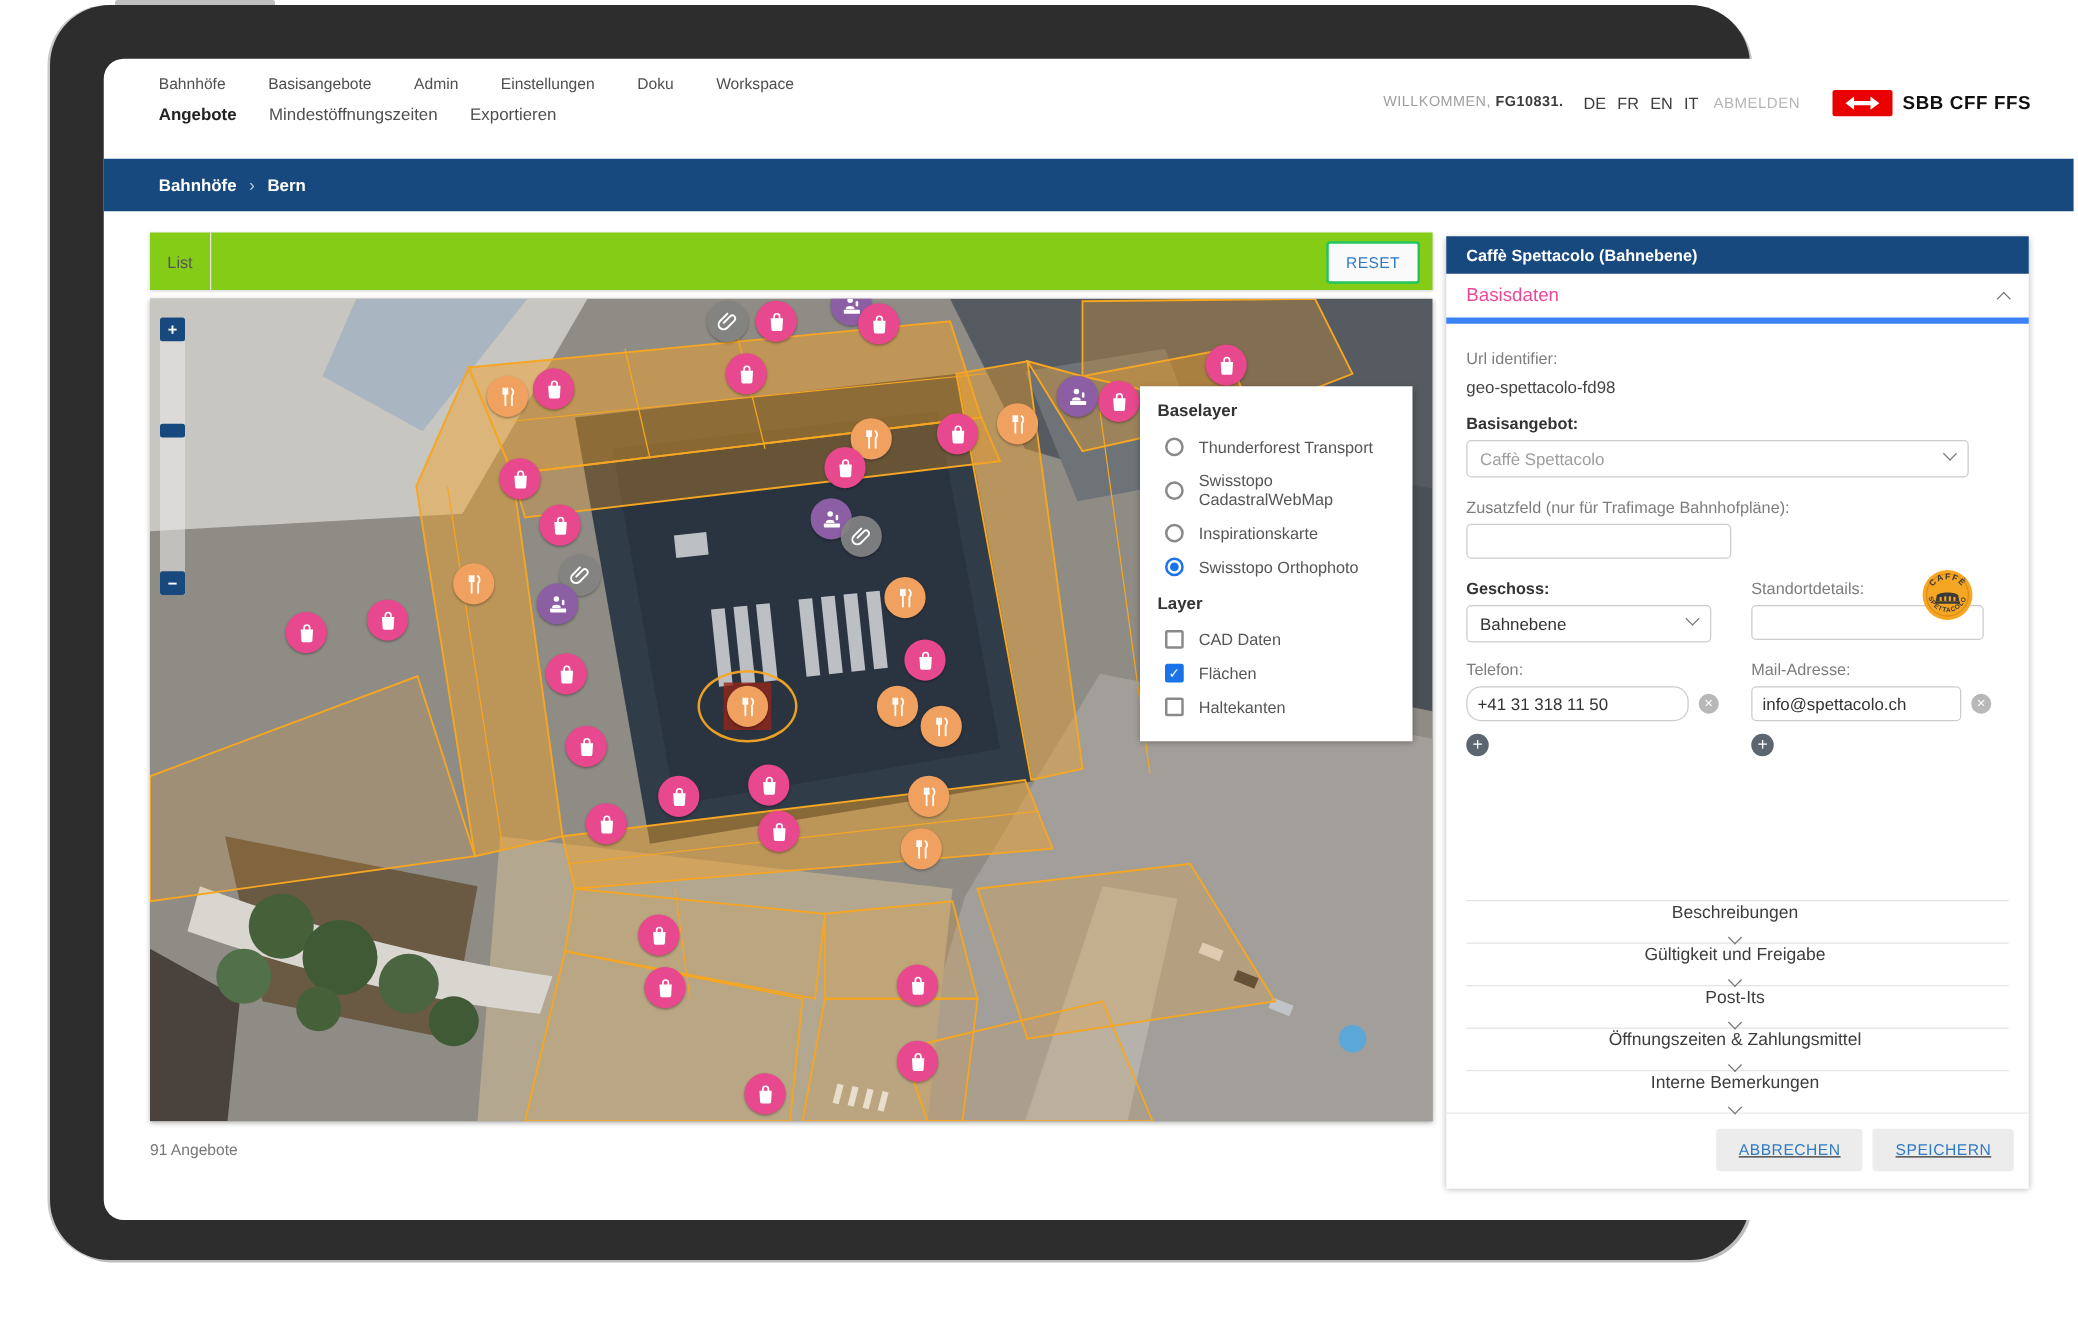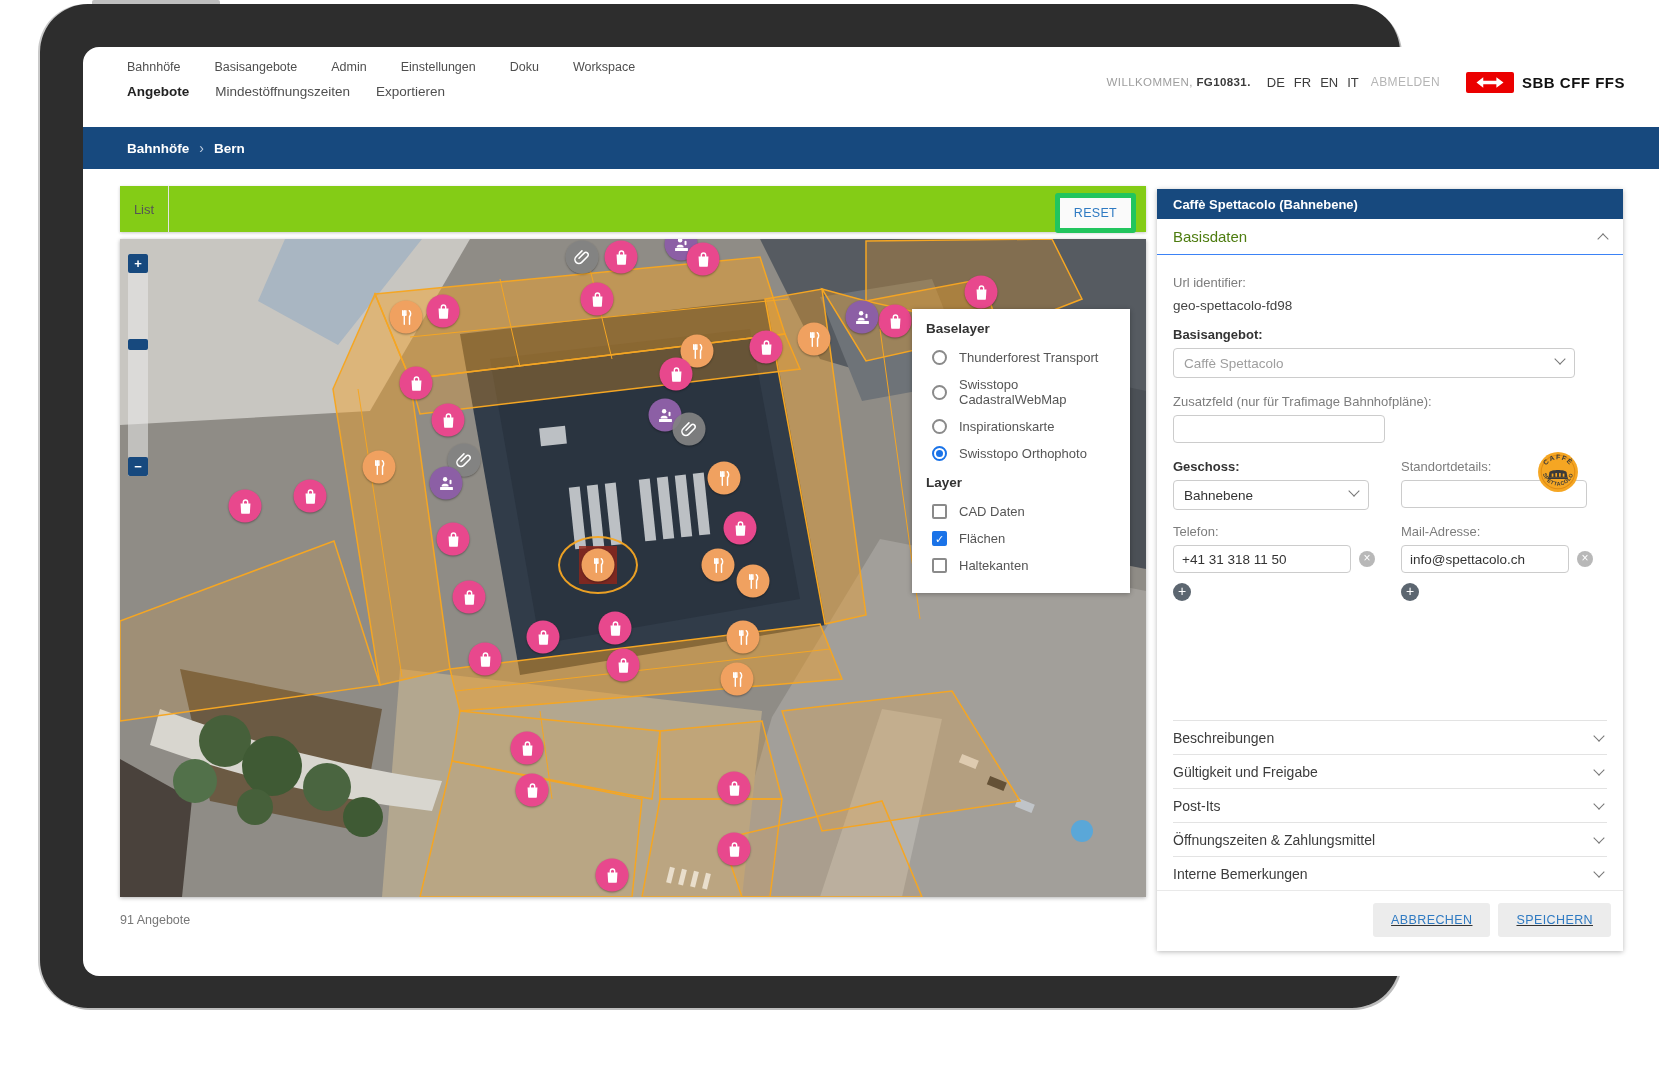--- a/index.html
+++ b/index.html
@@ -31,21 +31,21 @@
 
   
   .breadcrumb{position:absolute;left:0;top:80px;width:100%;height:42px;background:#17497e;display:flex;align-items:center;padding-left:44px;box-sizing:border-box;gap:10px;}
   .breadcrumb span{color:#fff;font-size:13.5px;font-weight:bold;}
   .breadcrumb .sep{color:#bfcde0;font-weight:normal;font-size:14px;}
 
   
   .map-card{position:absolute;left:37px;top:139px;width:1026px;}
   .tabbar{height:46px;background:#84cc16;box-shadow:0 1px 3px rgba(0,0,0,.22);display:flex;align-items:center;position:relative;}
   .tab-list{width:48px;height:100%;display:flex;align-items:center;justify-content:center;font-size:13px;color:#555;border-right:1px solid #e4e4e4;cursor:pointer;}
-  .reset-btn{position:absolute;right:10px;top:7px;height:30px;padding:0 14px;background:#fafafa;border:5px solid #22c55e;border-radius:3px;
+  .reset-btn{position:absolute;right:10px;top:7px;height:30px;padding:0 14px;background:#fafafa;border:2px solid #22c55e;border-radius:3px;
              color:#2f7ac2;font-size:12.5px;display:flex;align-items:center;letter-spacing:.3px;cursor:pointer;}
   .map-viewport{position:relative;margin-top:7px;width:1026px;height:658px;overflow:hidden;box-shadow:0 1px 4px rgba(0,0,0,.3);background:#8f8c86;}
   .map-viewport > svg{position:absolute;left:0;top:0;}
   .map-count{margin-top:16px;font-size:12.5px;color:#777;}
 
   
   .markers{position:absolute;left:0;top:0;width:100%;height:100%;}
   .marker{position:absolute;width:33px;height:33px;border-radius:50%;display:flex;align-items:center;justify-content:center;
           transform:translate(-50%,-50%);box-shadow:0 1px 2px rgba(0,0,0,.35);cursor:pointer;}
   .marker svg{width:22px;height:22px;}
@@ -75,42 +75,42 @@
   .radio.on{border-color:#1a73e8;}
   .radio.on::after{content:"";position:absolute;left:2px;top:2px;width:7px;height:7px;border-radius:50%;background:#1a73e8;}
   .check{width:15px;height:15px;border:2px solid #8a8a8a;border-radius:2px;box-sizing:border-box;flex:none;
          font-size:11px;line-height:12px;text-align:center;color:#fff;}
   .check.on{background:#1a73e8;border-color:#1a73e8;}
 
   
   .form-card{position:absolute;left:1074px;top:142px;width:466px;height:762px;background:#fff;box-shadow:0 1px 5px rgba(0,0,0,.28);
              display:flex;flex-direction:column;box-sizing:border-box;}
   .form-header{height:30px;background:#17497e;color:#fff;font-size:13px;font-weight:bold;display:flex;align-items:center;padding:0 16px;flex:none;}
-  .section-row{height:35px;border-bottom:1px solid #3b82f6;display:flex;align-items:center;justify-content:space-between;
-               padding:0 16px;font-size:15px;color:#4d7c0f;flex:none;cursor:pointer;}
+  .section-row{height:35px;border-bottom:5px solid #3b82f6;display:flex;align-items:center;justify-content:space-between;
+               padding:0 16px;font-size:15px;color:#ec4899;flex:none;cursor:pointer;}
   .form-body{padding:12px 16px 0 16px;flex:1;display:flex;flex-direction:column;position:relative;}
   .lbl{font-size:13px;color:#7d7d7d;}
   .lbl-b{font-size:13px;color:#333;font-weight:bold;}
   .val{font-size:13.5px;color:#444;margin-top:8px;}
   .sel{position:relative;border:1px solid #ccc;border-radius:4px;height:30px;display:flex;align-items:center;padding:0 26px 0 10px;
        font-size:13.5px;background:#fff;cursor:pointer;box-sizing:border-box;}
   .sel.dim{color:#9e9e9e;}
   .sel .chv{position:absolute;right:10px;top:10px;}
   .inp{border:1px solid #ccc;border-radius:4px;height:28px;font-size:13.5px;color:#333;padding:0 8px;box-sizing:border-box;
        font-family:"Liberation Sans",sans-serif;outline:none;background:#fff;}
   .grid2{display:flex;gap:32px;margin-top:16px;}
   .col-l{width:196px;flex:none;}
   .col-r{width:186px;flex:none;}
   .inprow{display:flex;align-items:center;gap:8px;margin-top:6px;}
   .clear-btn{width:16px;height:16px;border-radius:50%;background:#b8b8b8;color:#fff;font-size:12px;line-height:15px;text-align:center;cursor:pointer;flex:none;}
   .add-btn{width:18px;height:18px;border-radius:50%;background:#5c6670;color:#fff;font-size:14px;line-height:17px;text-align:center;cursor:pointer;margin-top:10px;}
   .cs-logo{position:absolute;right:44px;top:196px;}
   .accordions{margin-top:auto;}
   .acc-row{height:33px;border-top:1px solid #e3e3e3;display:flex;align-items:center;justify-content:space-between;
-           padding:0 4px 0 0;font-size:14px;color:#3c3c3c;cursor:pointer;}
+           padding:0 4px 0 0;font-size:14px;color:#3c3c3c;cursor:pointer;flex-direction:column;}
   .form-actions{border-top:1px solid #e9e9e9;padding:12px 12px 14px 12px;display:flex;justify-content:flex-end;gap:8px;flex:none;text-decoration:underline;}
   .btn{background:#ececec;border:none;border-radius:3px;color:#2f7ac2;font-size:12.5px;letter-spacing:.4px;
        padding:10px 18px;cursor:pointer;font-family:"Liberation Sans",sans-serif;}
 
   .chv{display:inline-block;width:7px;height:7px;border-right:1.8px solid #777;border-bottom:1.8px solid #777;flex:none;}
   .chv.down{transform:rotate(45deg);margin-top:-4px;}
   .chv.up{transform:rotate(-135deg);margin-top:4px;}
 </style>
 </head>
 <body>
@@ -626,21 +626,21 @@
           <div class="col-r">
             <div class="lbl">Standortdetails:</div>
             <input class="inp" style="margin-top: 6px; width: 100%;" value="">
           </div>
         </div>
 
         <div class="grid2" style="margin-top:14px;">
           <div class="col-l">
             <div class="lbl">Telefon:</div>
             <div class="inprow">
-              <input class="inp" style="width: 178px;" value="+41 31 318 11 50">
+              <input class="inp" style="width: 178px; border-radius: 12px;" value="+41 31 318 11 50">
               <span class="clear-btn">×</span>
             </div>
             <div class="add-btn">+</div>
           </div>
           <div class="col-r">
             <div class="lbl">Mail-Adresse:</div>
             <div class="inprow">
               <input class="inp" style="width: 168px;" value="info@spettacolo.ch">
               <span class="clear-btn">×</span>
             </div>

